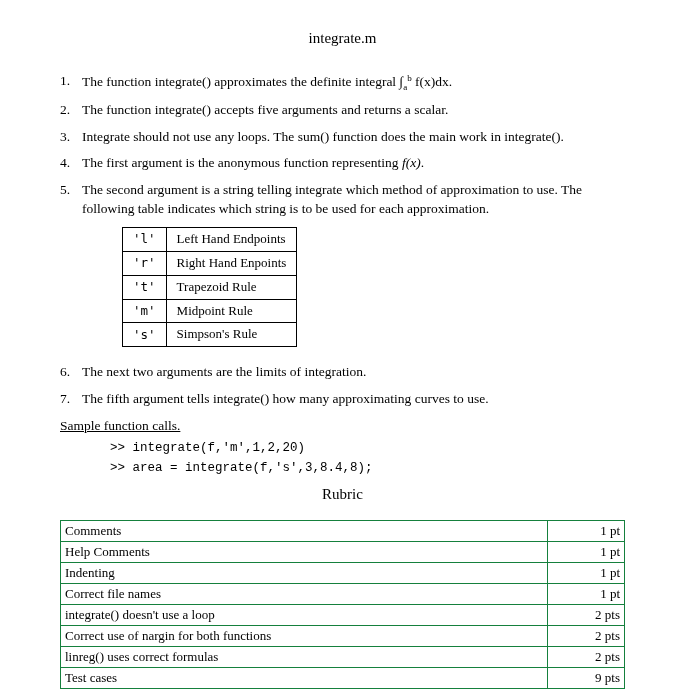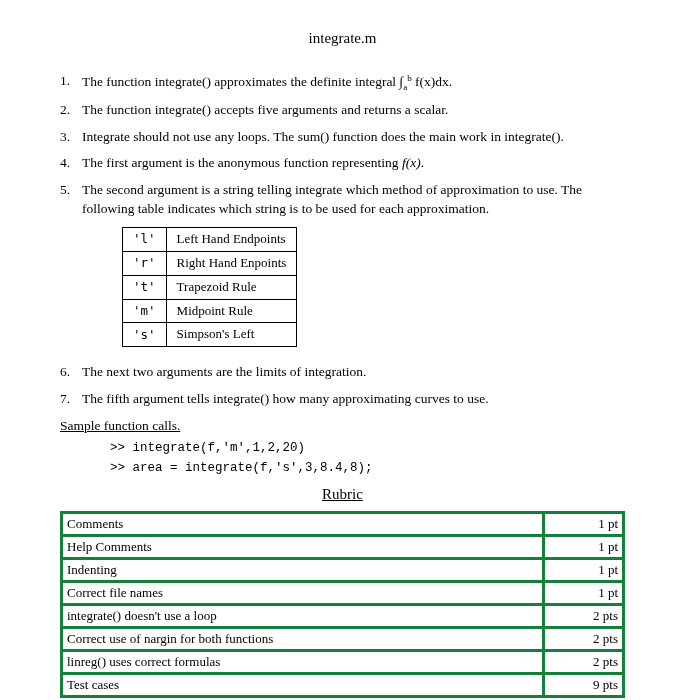--- a/index.html
+++ b/index.html
@@ -61,30 +61,29 @@
       font-size: 12.5px;
       margin-left: 50px;
       margin-bottom: 8px;
       line-height: 1.6;
     }
     
     .rubric-title {
       text-align: center;
       font-size: 15px;
       font-weight: normal;
-      margin-bottom: 8px;
-      text-decoration: underline;
+      margin-bottom: 17px;
     }
     .rubric-table {
       border-collapse: collapse;
       width: 100%;
       font-size: 13px;
     }
     .rubric-table td {
-      border: 3px solid #15803d;
+      border: 1px solid #15803d;
       padding: 2px 4px;
     }
     .rubric-table td:last-child {
       text-align: right;
       white-space: nowrap;
     }
     sup {
       font-size: 9px;
     }
     sub {
@@ -141,21 +140,21 @@
             <tr>
               <td>'t'</td>
               <td>Trapezoid Rule</td>
             </tr>
             <tr>
               <td>'m'</td>
               <td>Midpoint Rule</td>
             </tr>
             <tr>
               <td>'s'</td>
-              <td>Simpson's Left</td>
+              <td>Simpson's Rule</td>
             </tr>
           </tbody>
       </table>
     </span>
   </li>
 
   <li>
     <span class="item-num">6.</span>
     <span class="item-text">The next two arguments are the limits of integration.</span>
   </li>

